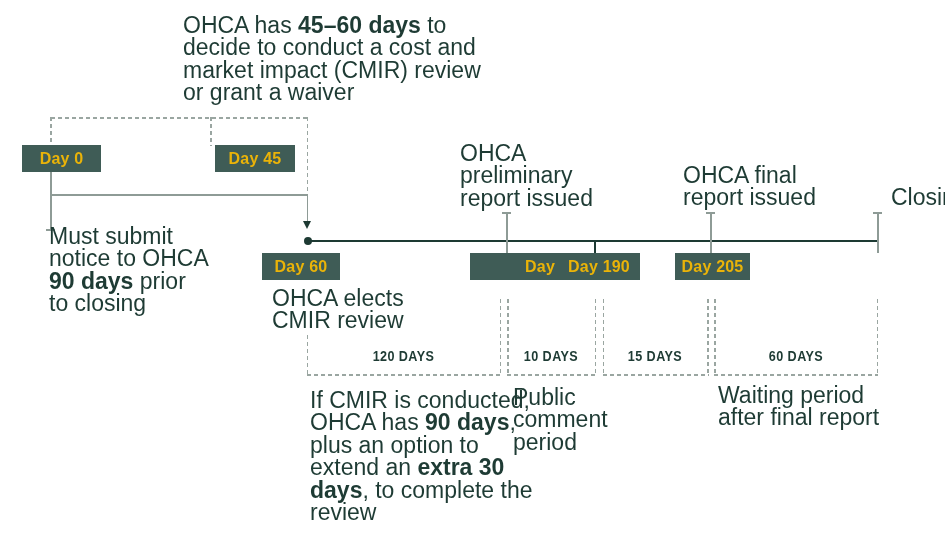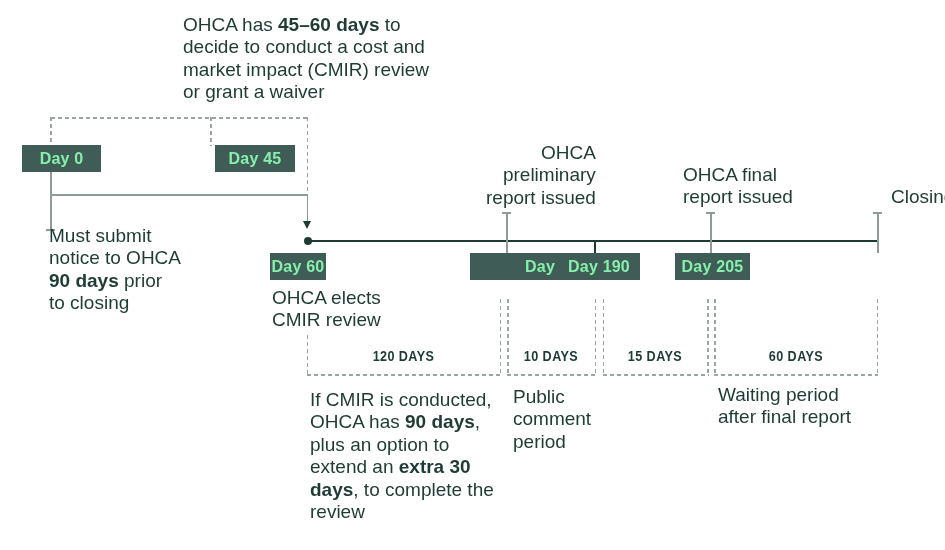--- a/index.html
+++ b/index.html
@@ -22,26 +22,26 @@
   .cap{height:1.5px;width:9px;background:var(--line-gray);}
   
   .hdash{height:1.5px;background:repeating-linear-gradient(90deg,var(--dashed) 0 4px,transparent 4px 7px);}
   .vdash{width:1.5px;background:repeating-linear-gradient(180deg,var(--dashed) 0 4px,transparent 4px 7px);}
   
   .timeline{height:2px;background:var(--timeline);}
   .dot{width:8px;height:8px;border-radius:50%;background:var(--timeline);}
   .arrow-down{width:0;height:0;border-left:4.5px solid transparent;border-right:4.5px solid transparent;border-top:8px solid var(--timeline);}
   
   .daybox{
-    height:27px;background:var(--box);color:#86efac;
+    height:27px;background:var(--box);color:#eab308;
     display:flex;align-items:center;justify-content:center;
     font-size:16px;font-weight:700;letter-spacing:0.2px;
   }
   
-  .note{font-size:19px;line-height:22.4px;color:var(--text);}
+  .note{font-size:23px;line-height:22.4px;color:var(--text);}
   .note strong{font-weight:700;}
   
   .dur{
     position:absolute;text-align:center;font-size:15px;font-weight:700;
     letter-spacing:0.5px;color:var(--text);transform:scaleX(0.84);
   }
 </style>
 </head>
 <body>
 
@@ -64,21 +64,21 @@
   <div class="abs vline" style="left:506px;top:213px;height:40px;"></div>
   <div class="abs cap" style="left:502px;top:212px;"></div>
   <div class="abs vline" style="left:710px;top:213px;height:40px;"></div>
   <div class="abs cap" style="left:706px;top:212px;"></div>
   <div class="abs vline" style="left:877px;top:213px;height:40px;"></div>
   <div class="abs cap" style="left:873px;top:212px;"></div>
   <div class="abs vline dark" style="left:594px;top:241px;height:12px;"></div>
 
   <div class="abs daybox" style="left:22px;top:145px;width:79px;">Day 0</div>
   <div class="abs daybox" style="left:172px;top:145px;width:80px;margin-left:43px;">Day 45</div>
-  <div class="abs daybox" style="left:270px;top:253px;width:56px;">Day 60</div>
+  <div class="abs daybox" style="left:262px;top:253px;width:78px;">Day 60</div>
   <div class="abs daybox" style="left:470px;top:253px;width:82px;padding-left:45px;">Day 180</div>
   <div class="abs daybox" style="left:558px;top:253px;width:82px;">Day 190</div>
   <div class="abs daybox" style="left:675px;top:253px;width:75px;">Day 205</div>
 
   <div class="abs vdash" style="left:306.5px;top:335px;height:40px;"></div>
   <div class="abs vdash" style="left:499.5px;top:299px;height:76px;"></div>
   <div class="abs hdash" style="left:307px;top:374px;width:193px;"></div>
   <div class="dur" style="left:307px;top:347px;width:193px;">120 DAYS</div>
 
   <div class="abs vdash" style="left:507px;top:299px;height:76px;"></div>
@@ -92,20 +92,20 @@
   <div class="dur" style="left:602px;top:347px;width:106px;">15 DAYS</div>
 
   <div class="abs vdash" style="left:714px;top:299px;height:76px;"></div>
   <div class="abs vdash" style="left:876.5px;top:299px;height:76px;"></div>
   <div class="abs hdash" style="left:714px;top:374px;width:164px;"></div>
   <div class="dur" style="left:714px;top:347px;width:164px;">60 DAYS</div>
 
   <div class="abs note" style="left:183px;top:14px;">OHCA has <strong>45–60 days</strong> to<br>decide to conduct a cost and<br>market impact (CMIR) review<br>or grant a waiver</div>
   <div class="abs note" style="left:35px;top:225px;margin-left:14px;">Must submit<br>notice to OHCA<br><strong>90 days</strong> prior<br>to closing</div>
   <div class="abs note" style="left:272px;top:287px;">OHCA elects<br>CMIR review</div>
-  <div class="abs note" style="left:486px;top:142px;text-align:right;">OHCA<br>preliminary<br>report issued</div>
+  <div class="abs note" style="left:460px;top:142px;">OHCA<br>preliminary<br>report issued</div>
   <div class="abs note" style="left:683px;top:164px;">OHCA final<br>report issued</div>
   <div class="abs note" style="left:891px;top:186px;">Closing</div>
   <div class="abs note" style="left:310px;top:389px;">If CMIR is conducted,<br>OHCA has <strong>90 days</strong>,<br>plus an option to<br>extend an <strong>extra 30</strong><br><strong>days</strong>, to complete the<br>review</div>
   <div class="abs note" style="left:513px;top:386px;">Public<br>comment<br>period</div>
   <div class="abs note" style="left:718px;top:384px;">Waiting period<br>after final report</div>
 
 </div>
 
 </body></html>

